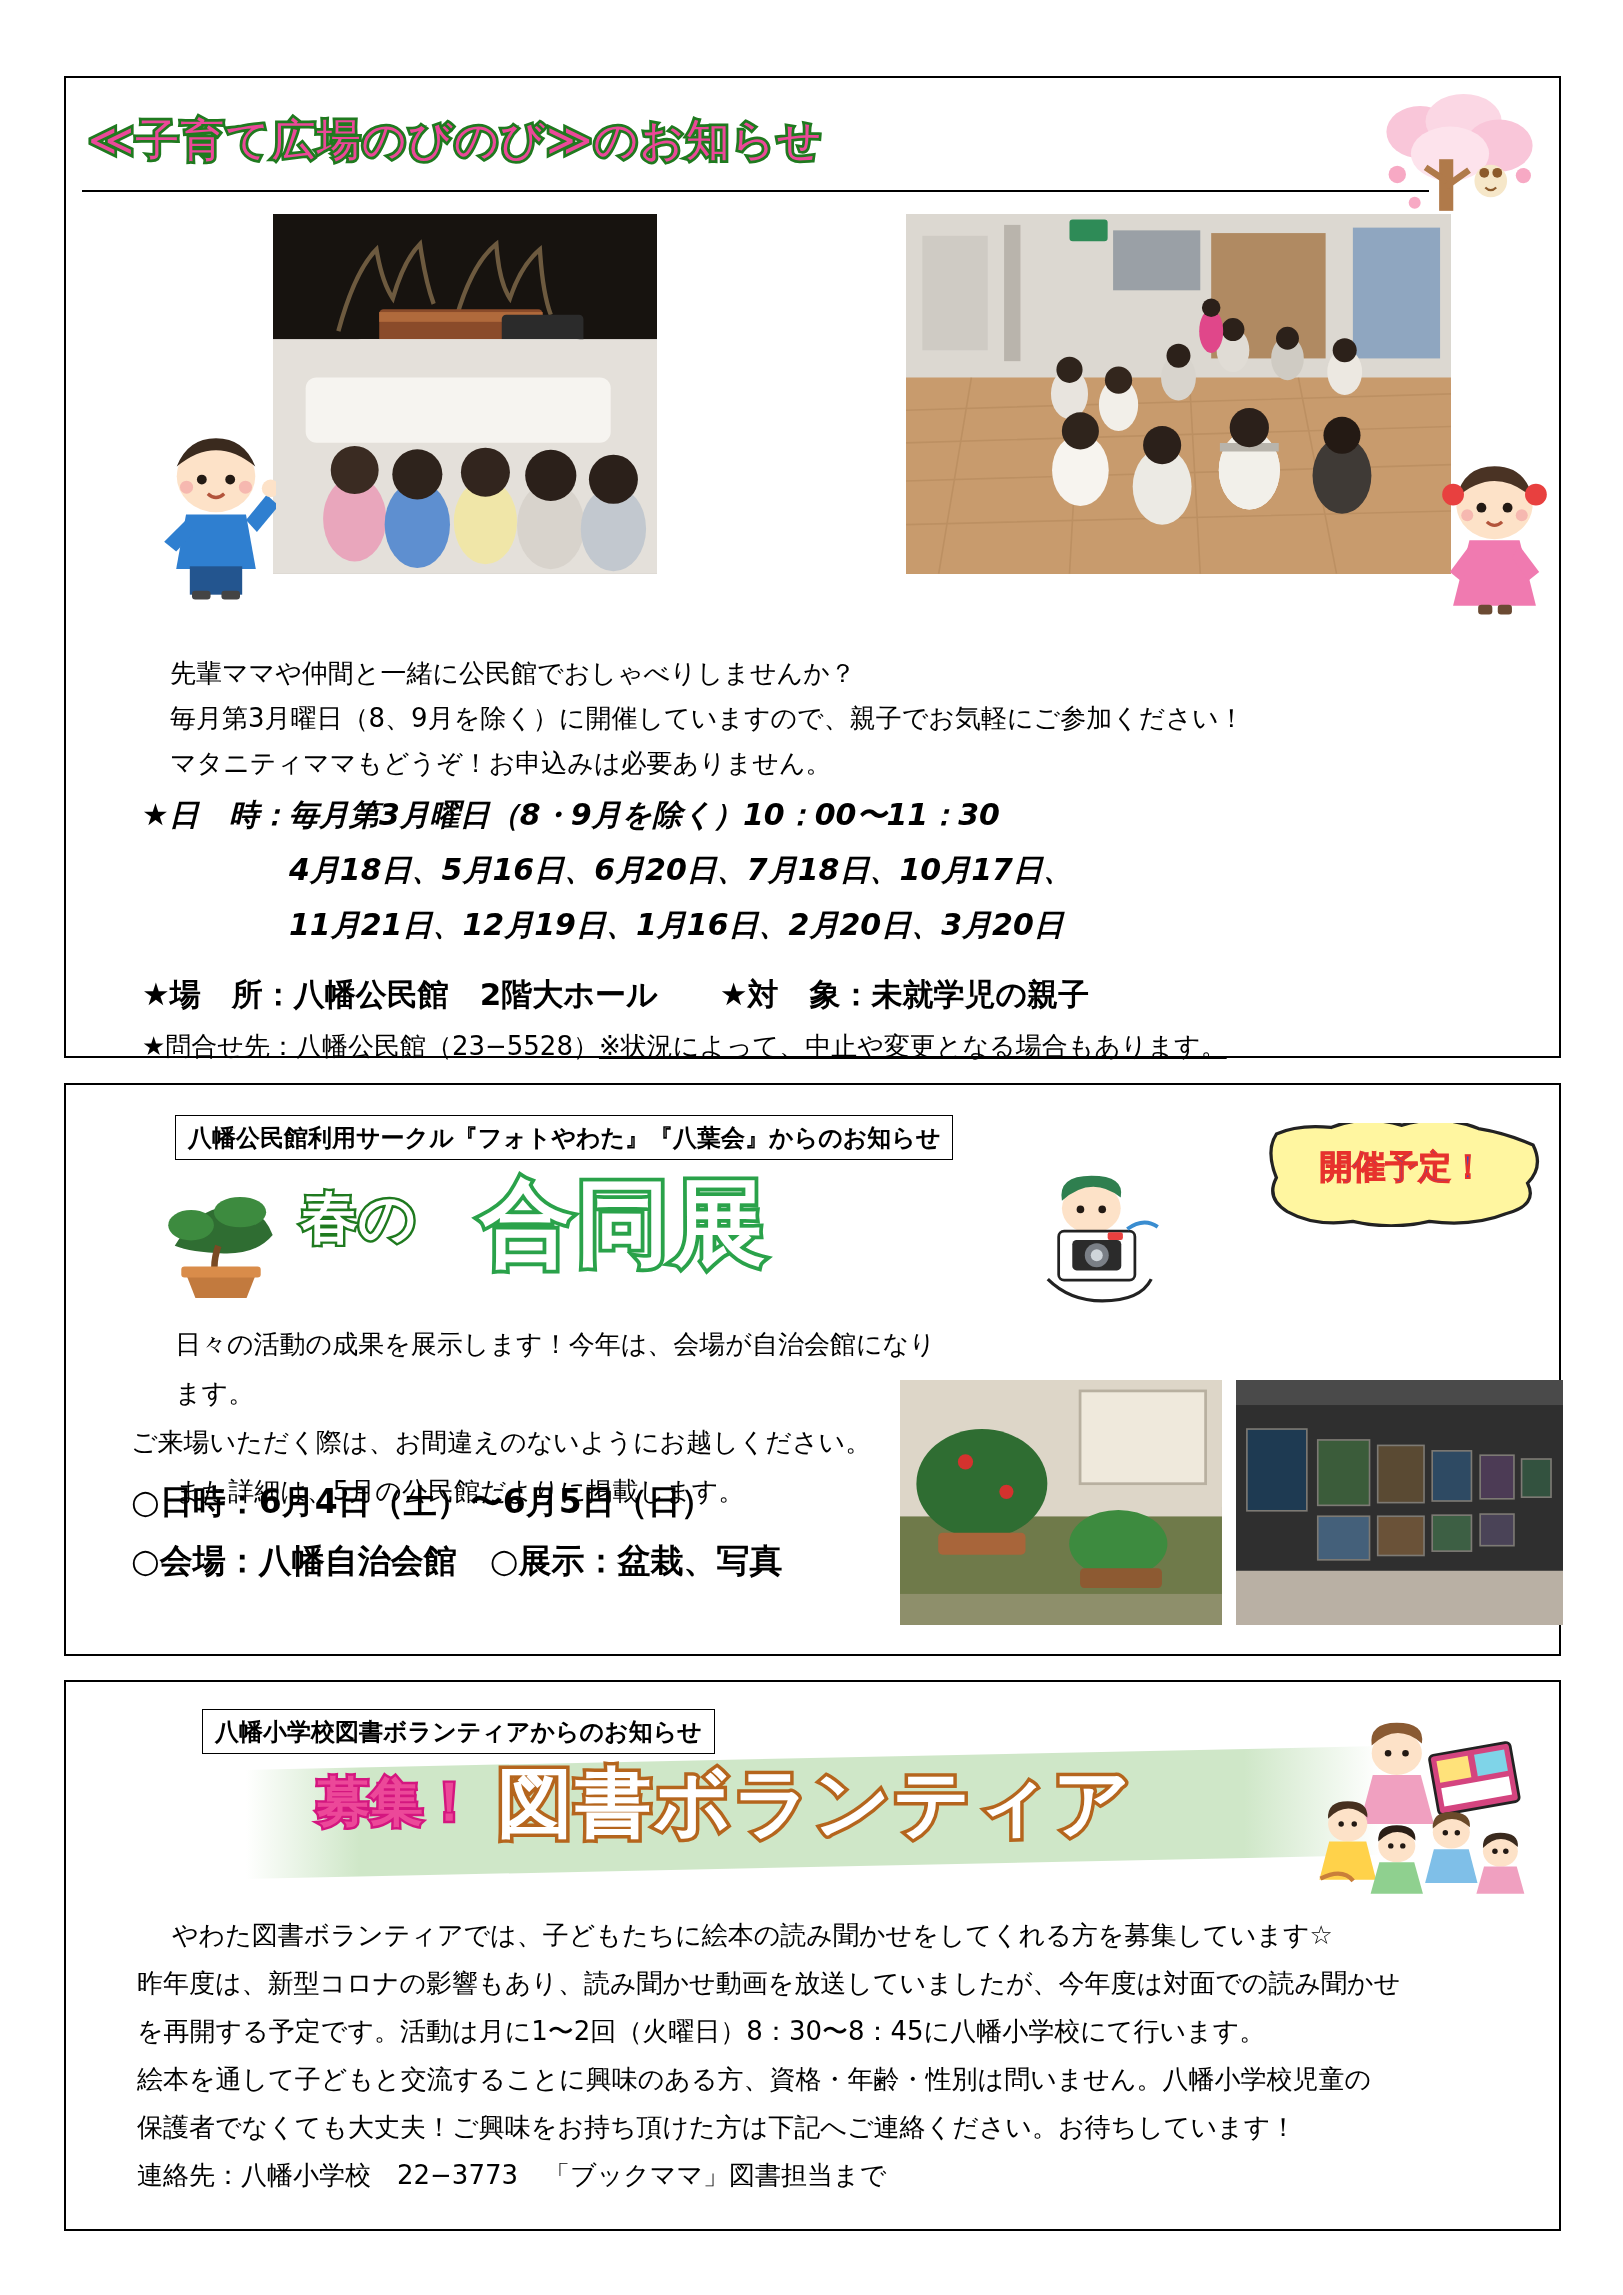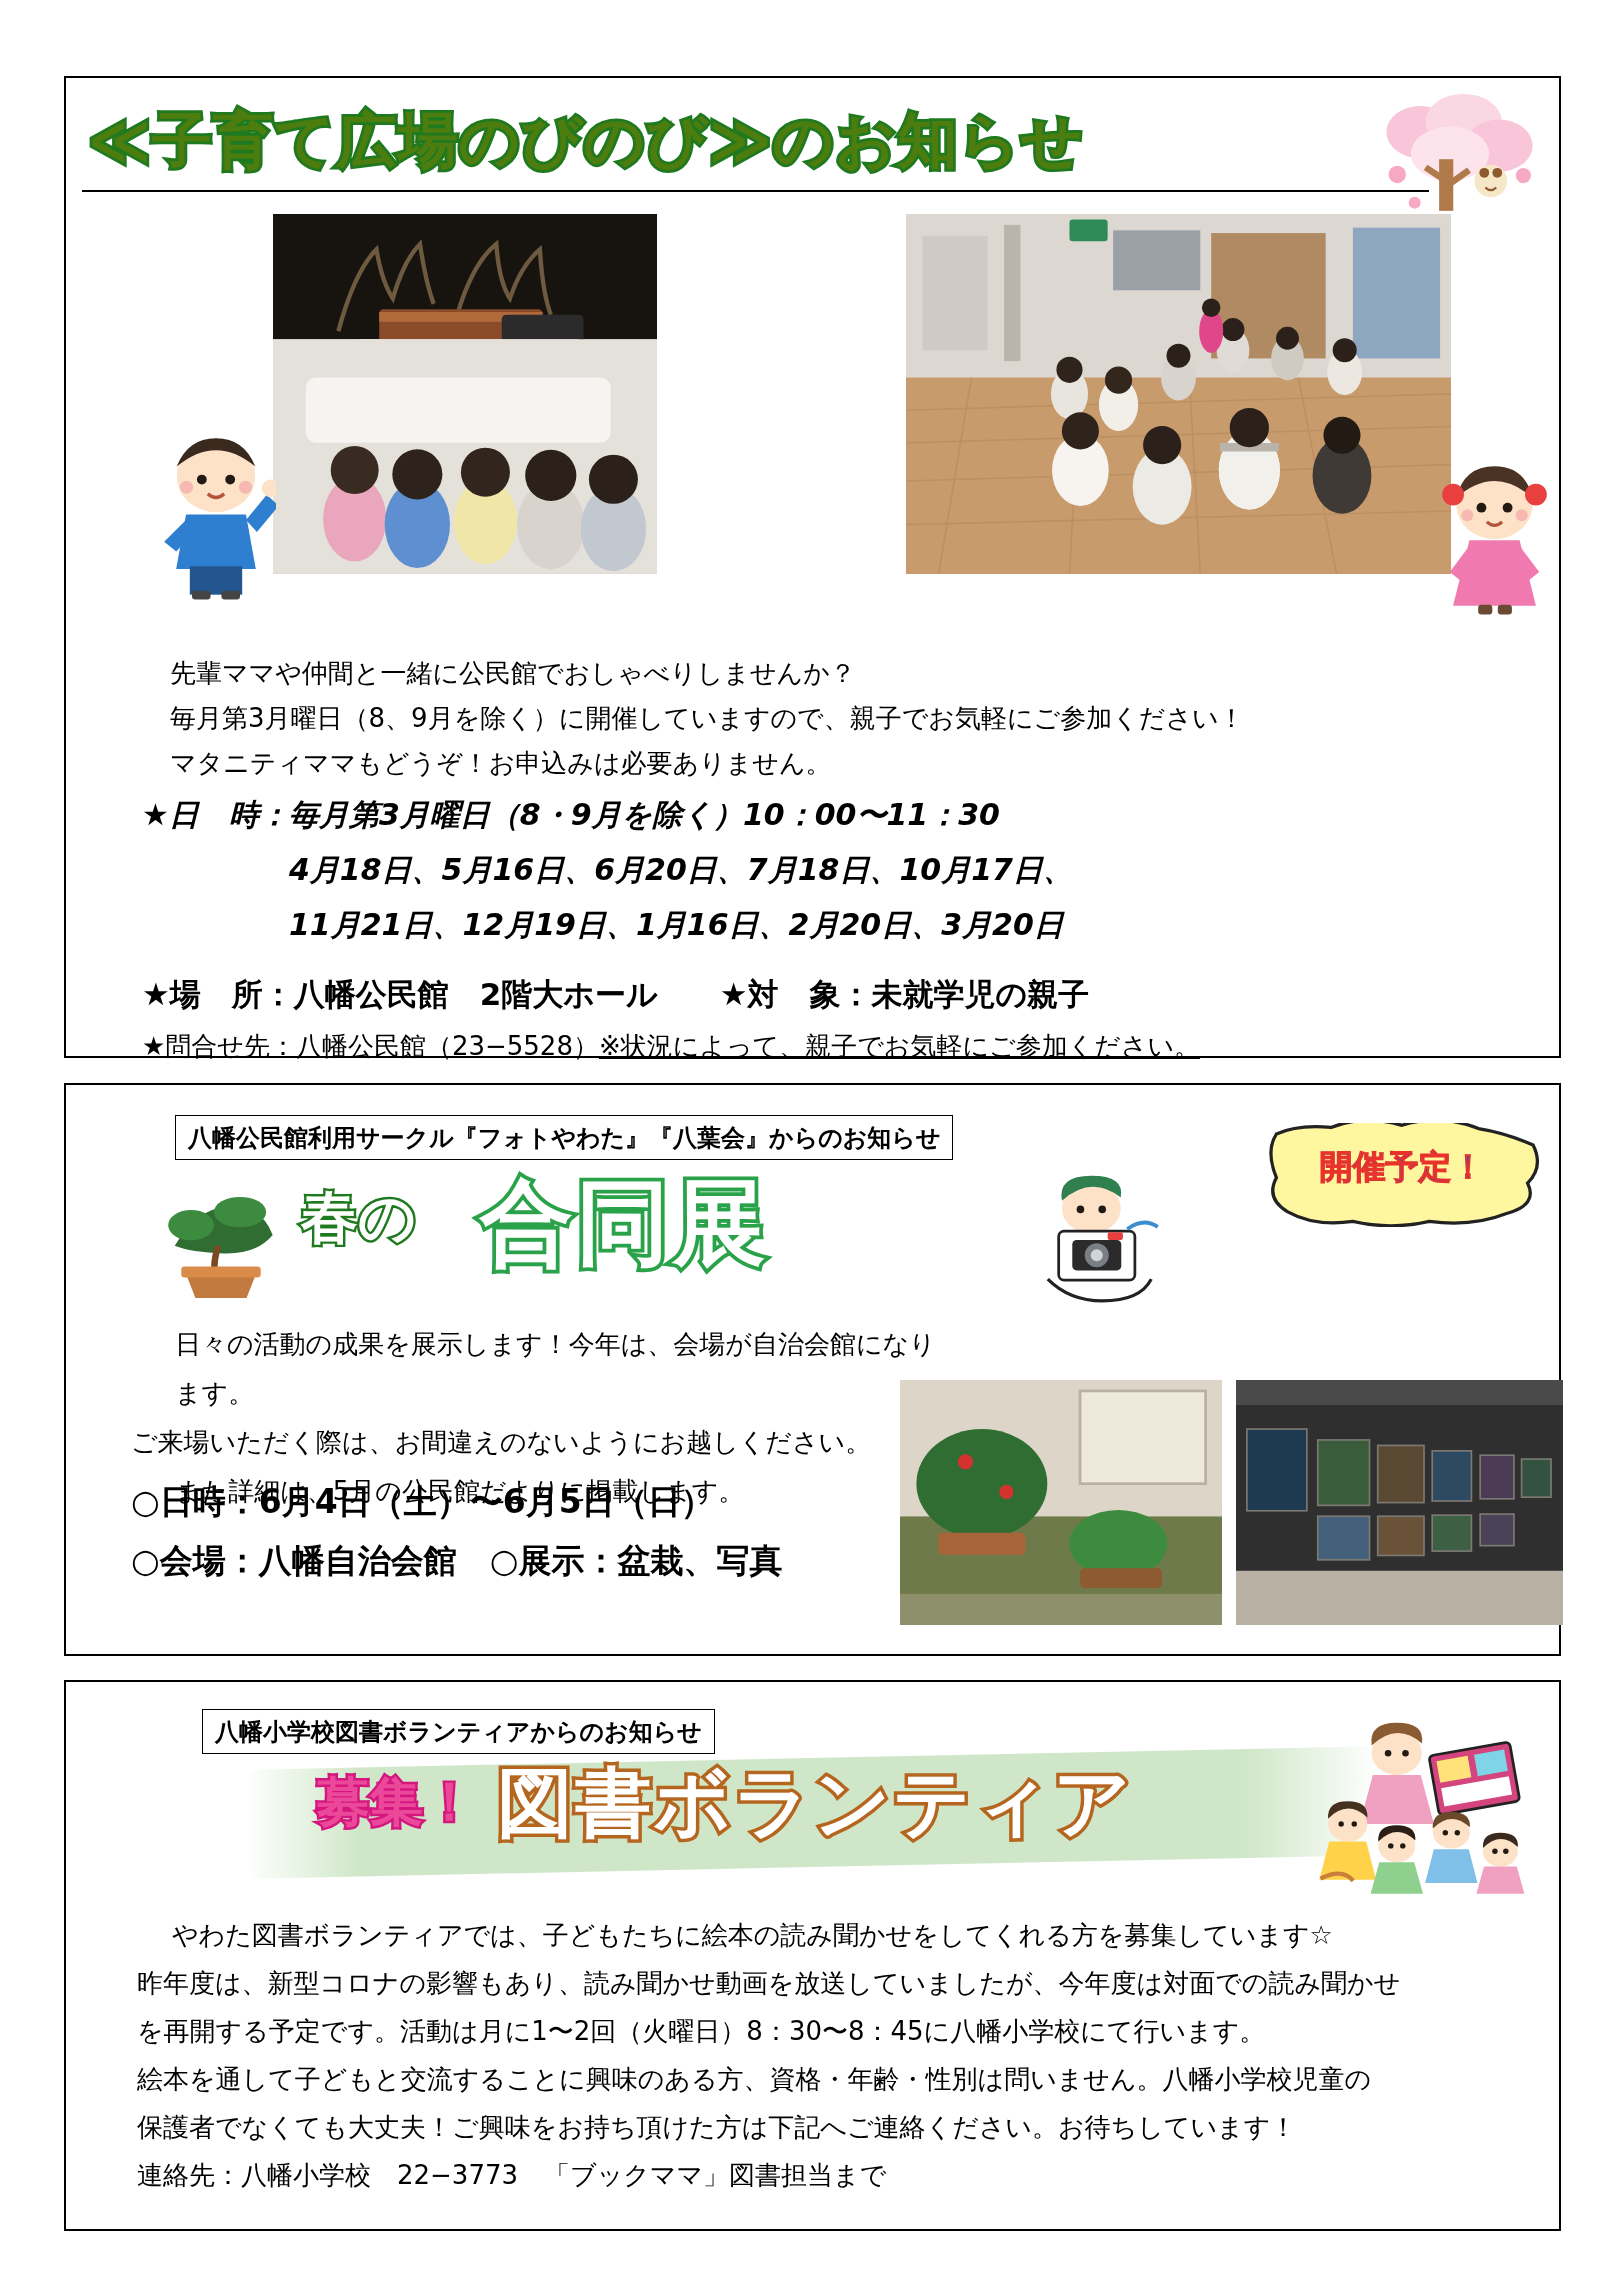--- a/index.html
+++ b/index.html
@@ -34,25 +34,25 @@
   #section-goudou   { left: 64px; top: 1083px; width: 1497px; height: 573px; }
   #section-tosho    { left: 64px; top: 1680px; width: 1497px; height: 551px; }
 
   
   .title-main {
     position: absolute;
     left: 22px;
     top: 16.4px;
     width: 1320px;
     height: 93px;
-    font-size: 60px;
-    font-weight: bold;
+    font-size: 44px;
+    font-weight: normal;
     letter-spacing: 1.1px;
     white-space: nowrap;
-    color: #4d7c0f;
+    color: #ec4899;
     -webkit-text-stroke: 5.5px #1f7a1f;
     paint-order: stroke fill;
     font-family: "DejaVu Sans", sans-serif;
     line-height: 92px;
   }
   .title-underline {
     position: absolute;
     left: 16.4px;
     top: 112px;
     width: 1347px;
@@ -422,21 +422,21 @@
 
     <div class="k-bold-block">
       <div>★日　時：毎月第3月曜日（8・9月を除く）10：00〜11：30</div>
       <div class="indent">4月18日、5月16日、6月20日、7月18日、10月17日、</div>
       <div class="indent">11月21日、12月19日、1月16日、2月20日、3月20日</div>
     </div>
 
     <div class="k-place">★場　所：八幡公民館　2階大ホール　　★対　象：未就学児の親子</div>
 
     <div class="k-contact">
-      <span>★問合せ先：八幡公民館（23−5528）</span><span class="ul">※状況によって、親子でお気軽にご参加ください。</span>
+      <span>★問合せ先：八幡公民館（23−5528）</span><span class="ul">※状況によって、中止や変更となる場合もあります。</span>
     </div>
   </div>
 
   <div class="section" id="section-goudou">
 
     <div class="circle-label" id="label-circle2">八幡公民館利用サークル『フォトやわた』『八葉会』からのお知らせ</div>
 
     <svg class="bubble" viewBox="0 0 520 190">
       <path d="M30 20 q40 -18 100 -12 q60 -24 130 -4 q70 -22 140 6 q50 8 100 30 q20 40 -10 70 q20 40 -40 56 q-60 24 -140 14 q-70 16 -140 0 q-70 10 -120 -18 q-40 -24 -20 -62 q-20 -50 0 -80z" fill="#fff6a0" stroke="#222" stroke-width="6"></path>
     </svg>

